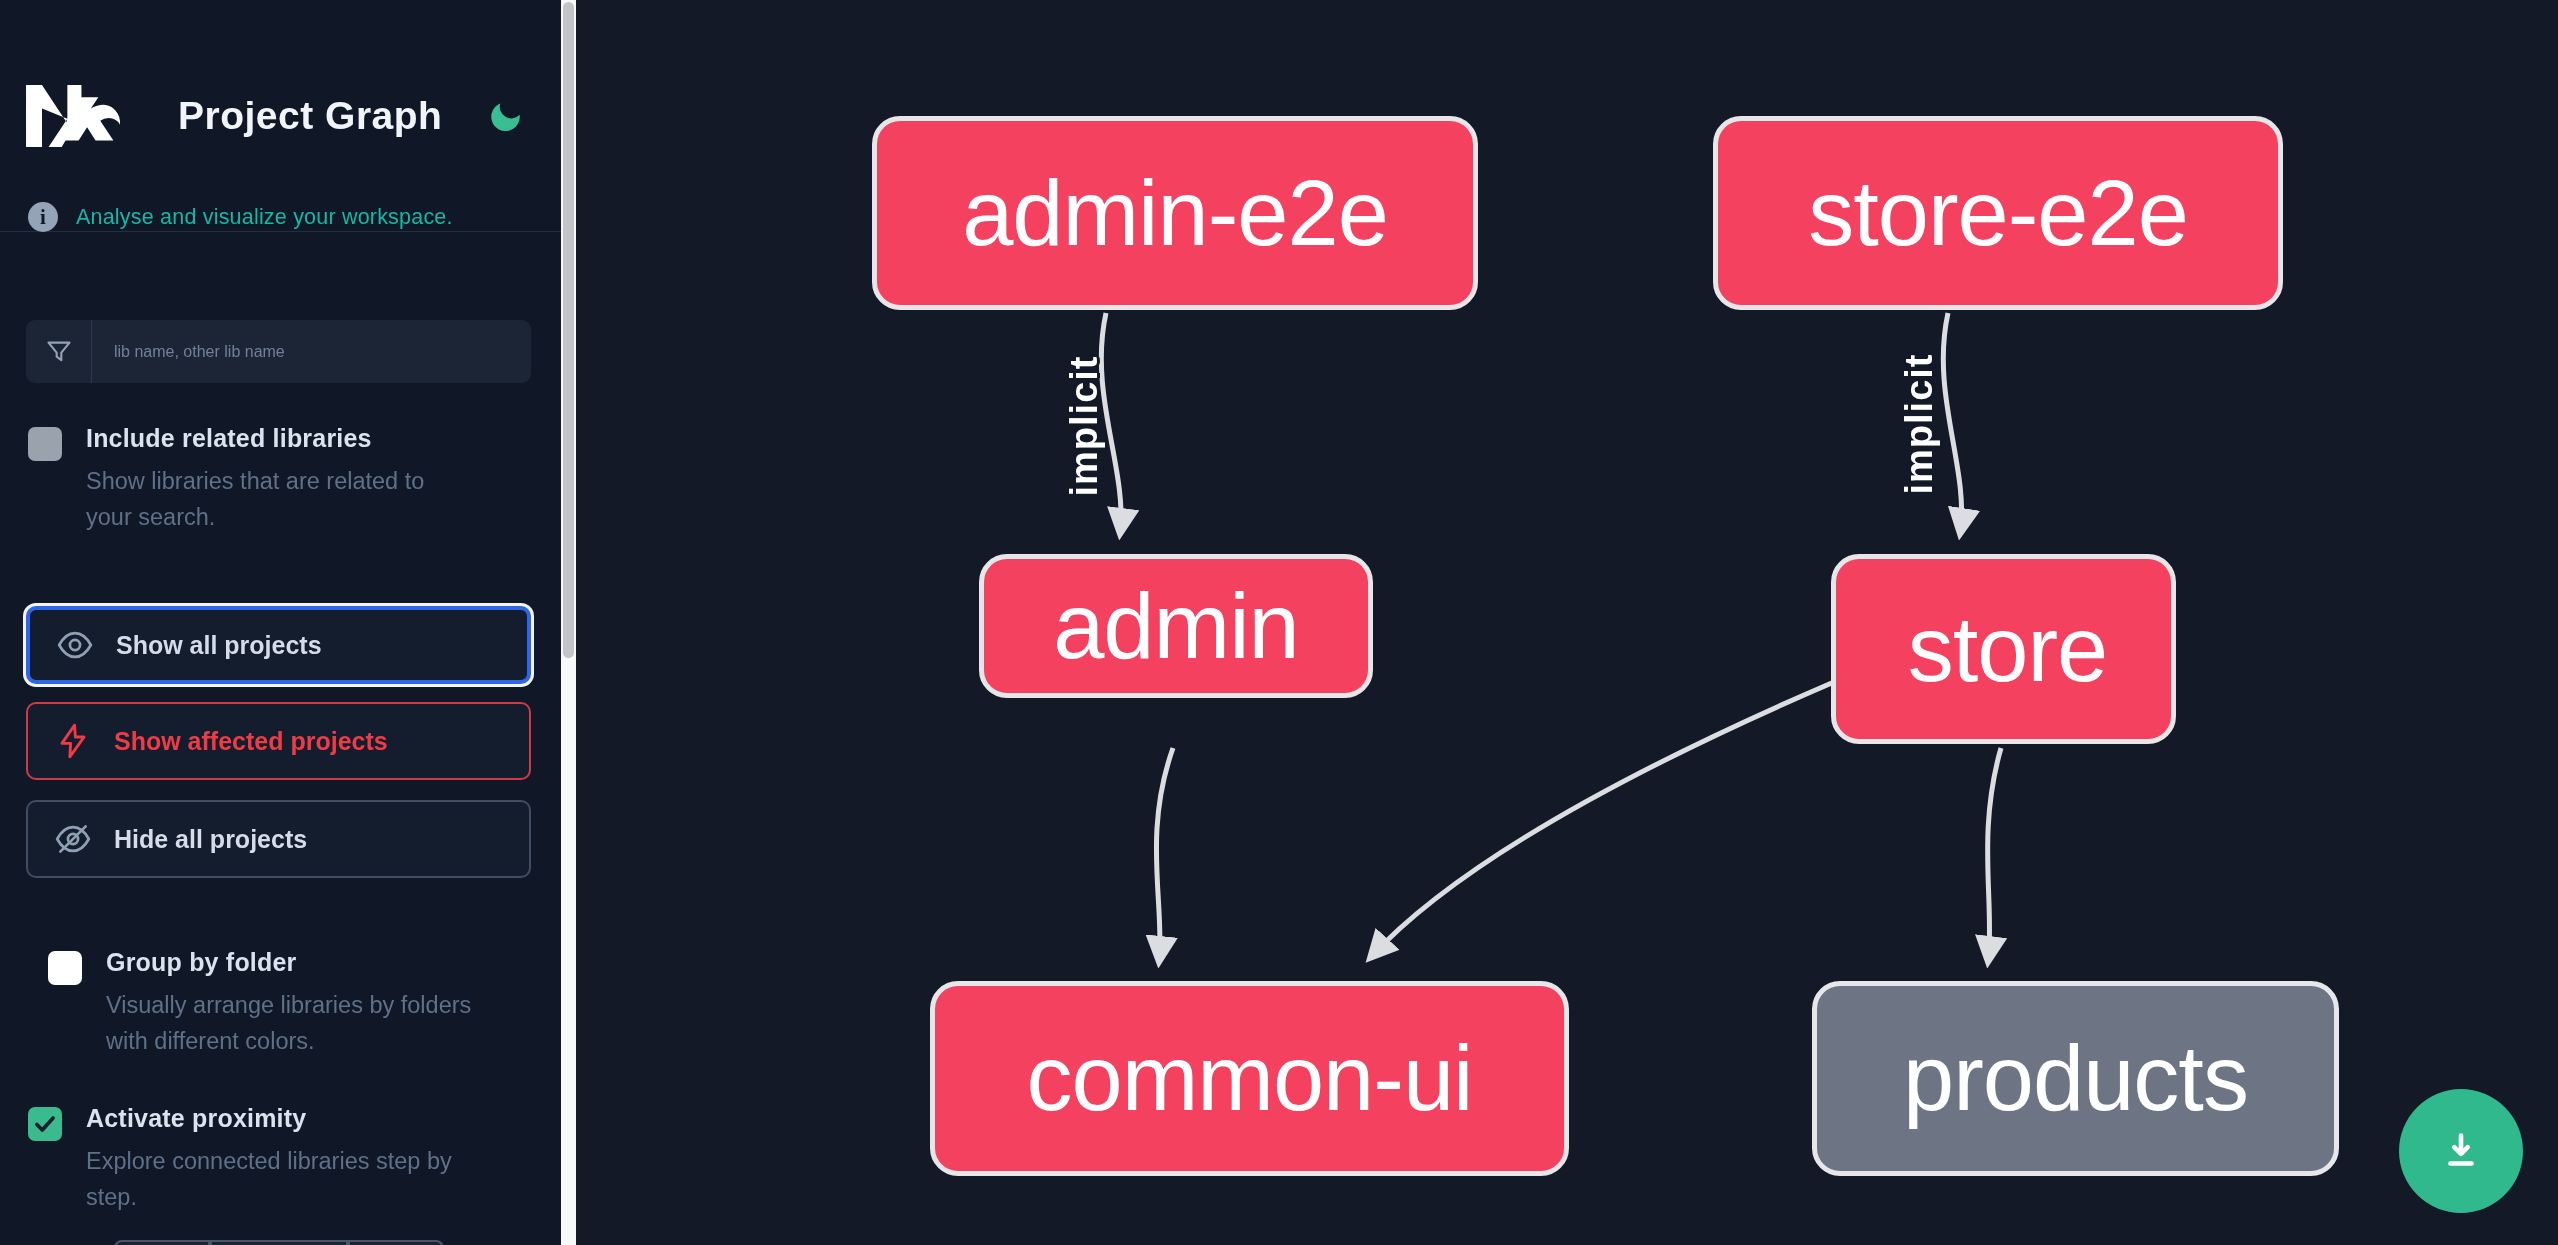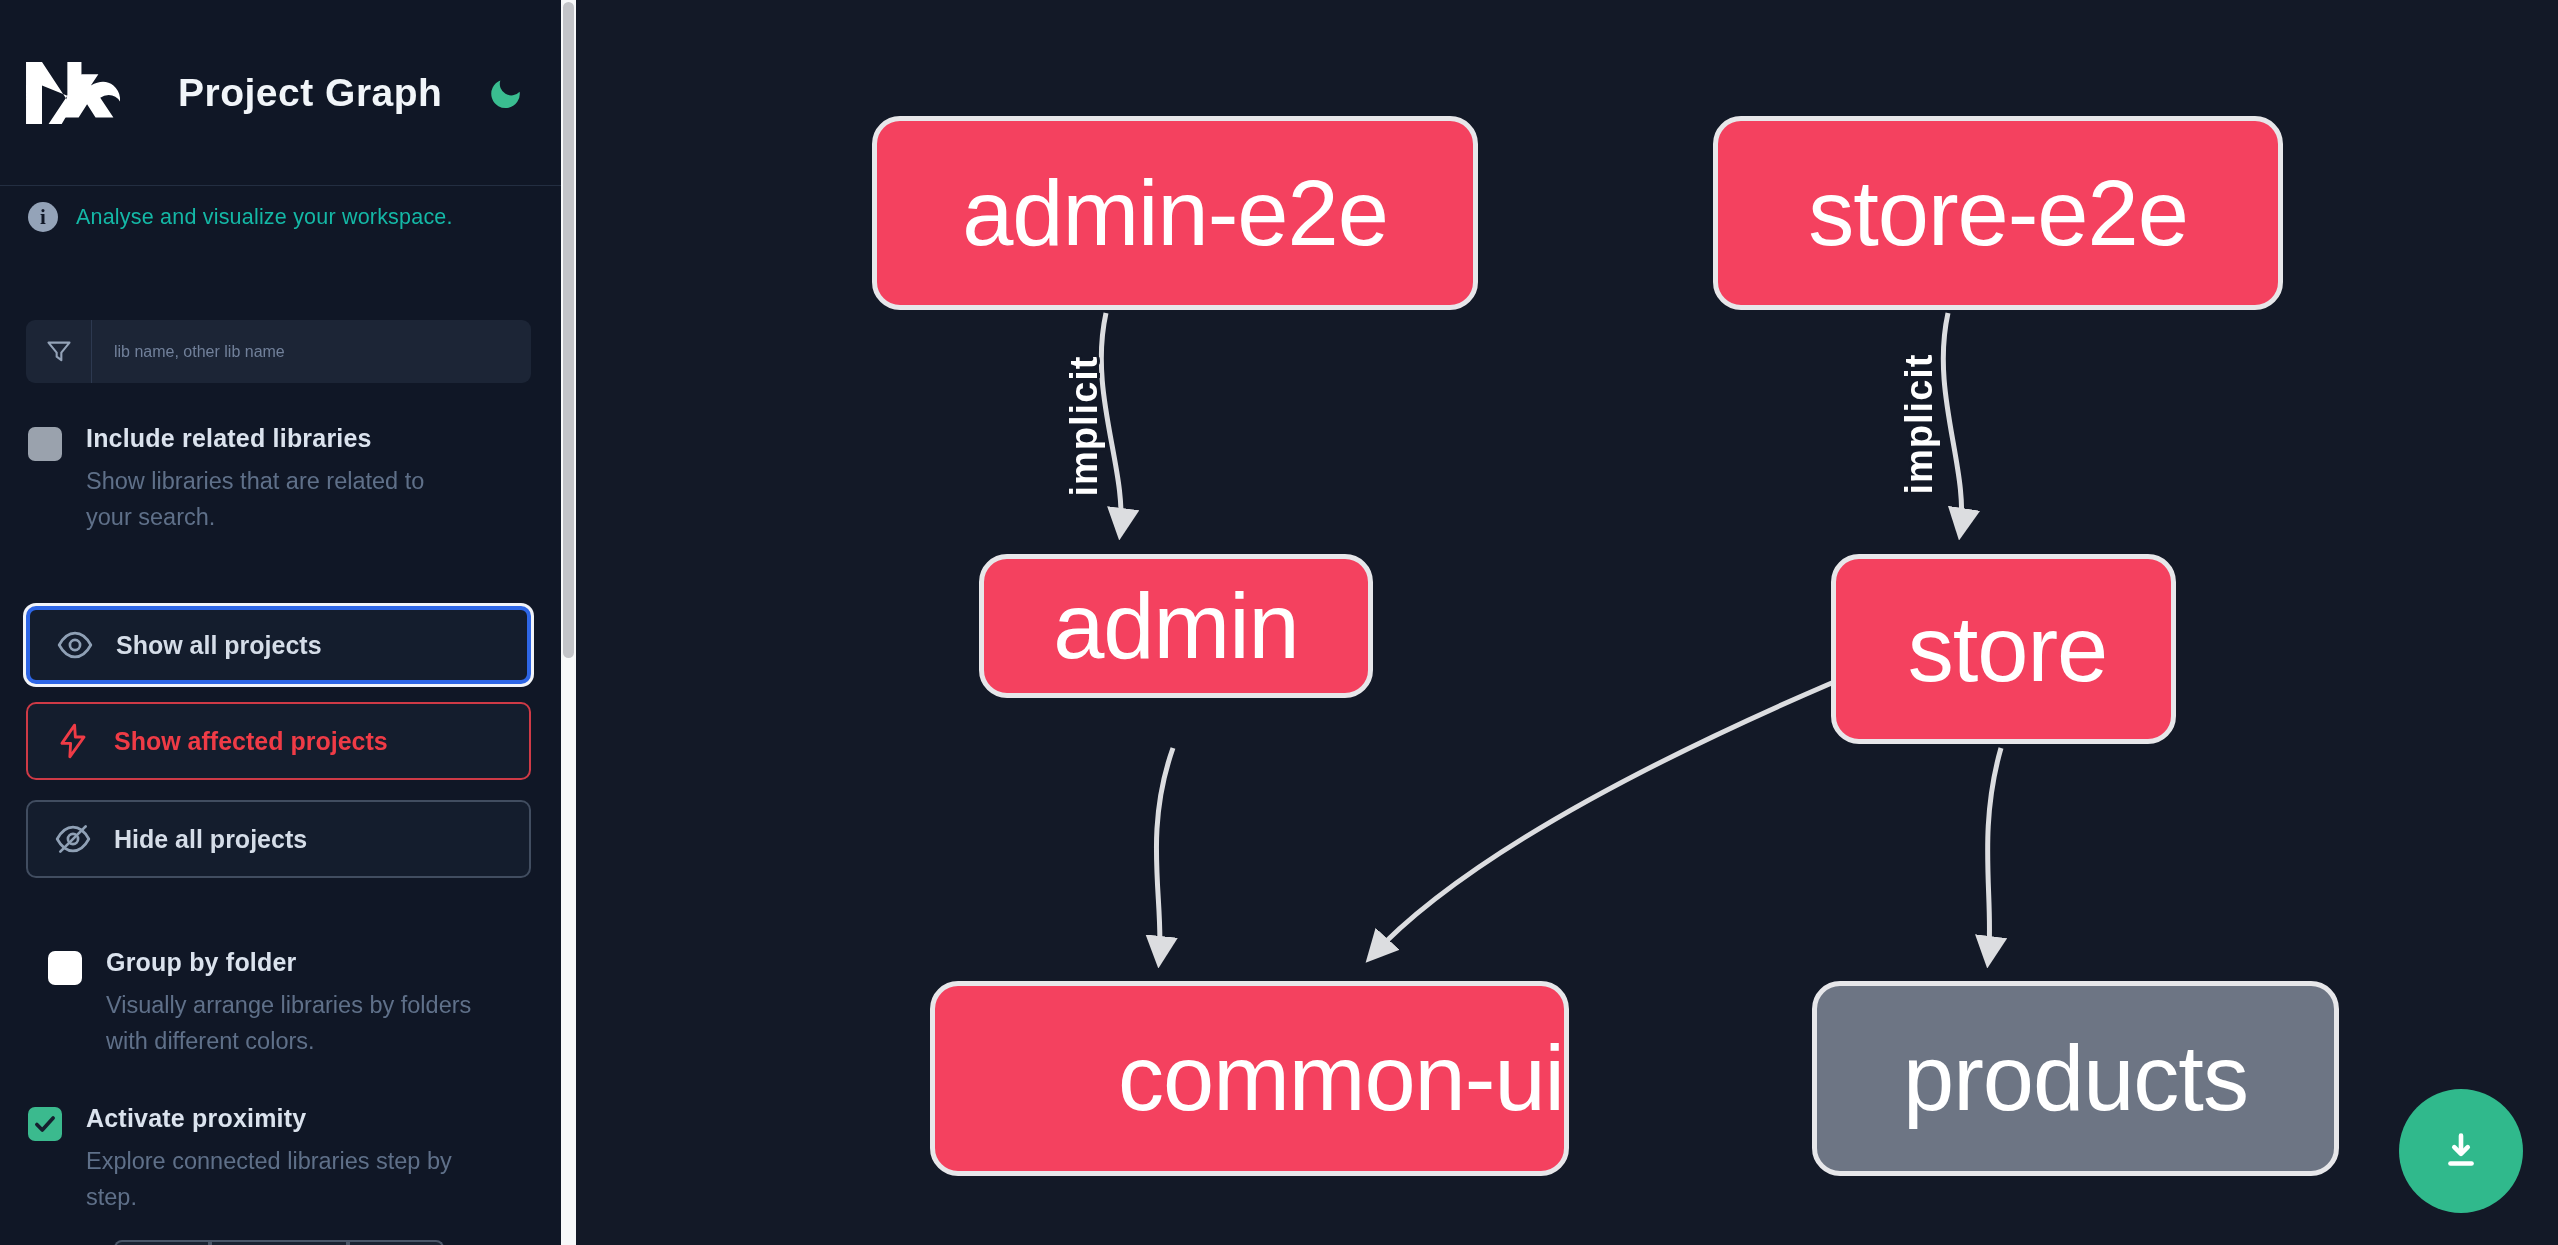--- a/index.html
+++ b/index.html
@@ -2,21 +2,21 @@
 <html><head>
 <meta charset="utf-8">
 <style>
   * { margin:0; padding:0; box-sizing:border-box; }
   html,body { width:2558px; height:1245px; overflow:hidden;
     font-family:"Liberation Sans", sans-serif; background:#131927; }
 
   
   .sidebar { position:absolute; left:0; top:0; width:561px; height:1245px;
     background:#101726; }
-  .sb-header { position:absolute; top:0; left:0; right:0; height:186px;
+  .sb-header { position:absolute; top:0; left:0; right:0; height:232px;
     border-bottom:1px solid #232e41; display:flex; align-items:center; padding:0 26px; }
   .nx-logo { width:94px; height:62px; flex:0 0 auto; }
   .sb-title { font-size:39px; font-weight:700; color:#f1f5f9; margin-left:58px;
     letter-spacing:.5px; white-space:nowrap; }
   .moon { width:36px; height:36px; margin-left:46px; flex:0 0 auto; }
 
   .info-row { position:absolute; top:202px; left:28px; display:flex; align-items:center; }
   .info-icon { width:30px; height:30px; border-radius:50%; background:#94a3b8;
     color:#101726; font-weight:700; font-size:21px; display:flex; align-items:center;
     justify-content:center; font-family:"Liberation Serif", serif; }
@@ -68,21 +68,21 @@
   .edges { position:absolute; left:0; top:0; pointer-events:none; }
   .node { position:absolute; border:5px solid #e7e7ea; border-radius:28px;
     display:flex; align-items:center; justify-content:center;
     color:#ffffff; font-size:92px; letter-spacing:-1px; cursor:pointer; }
   .node-pink { background:#f4415f; }
   .node-gray { background:#6d7584; }
   .n-admin-e2e { left:296px;  top:116px; width:606px; height:194px; }
   .n-store-e2e { left:1137px; top:116px; width:570px; height:194px; }
   .n-admin     { left:403px;  top:554px; width:394px; height:144px; }
   .n-store     { left:1255px; top:554px; width:345px; height:190px;padding-left:8px; }
-  .n-common-ui { left:354px;  top:981px; width:639px; height:195px;justify-content:flex-end; }
+  .n-common-ui { left:354px;  top:981px; width:639px; height:195px; }
   .n-products  { left:1236px; top:981px; width:527px; height:195px; }
 
   .edge-label { position:absolute; color:#ffffff; font-size:38px; font-weight:700;
     letter-spacing:1px; transform:translate(-50%,-50%) rotate(-90deg);
     text-shadow:-3px 0 #131927, 3px 0 #131927, 0 -3px #131927, 0 3px #131927,
       -2px -2px #131927, 2px 2px #131927, -2px 2px #131927, 2px -2px #131927; }
   .el-1 { left:508px; top:426px; }
   .el-2 { left:1343px; top:424px; }
 
   .fab { position:absolute; left:1823px; top:1089px; width:124px; height:124px;

